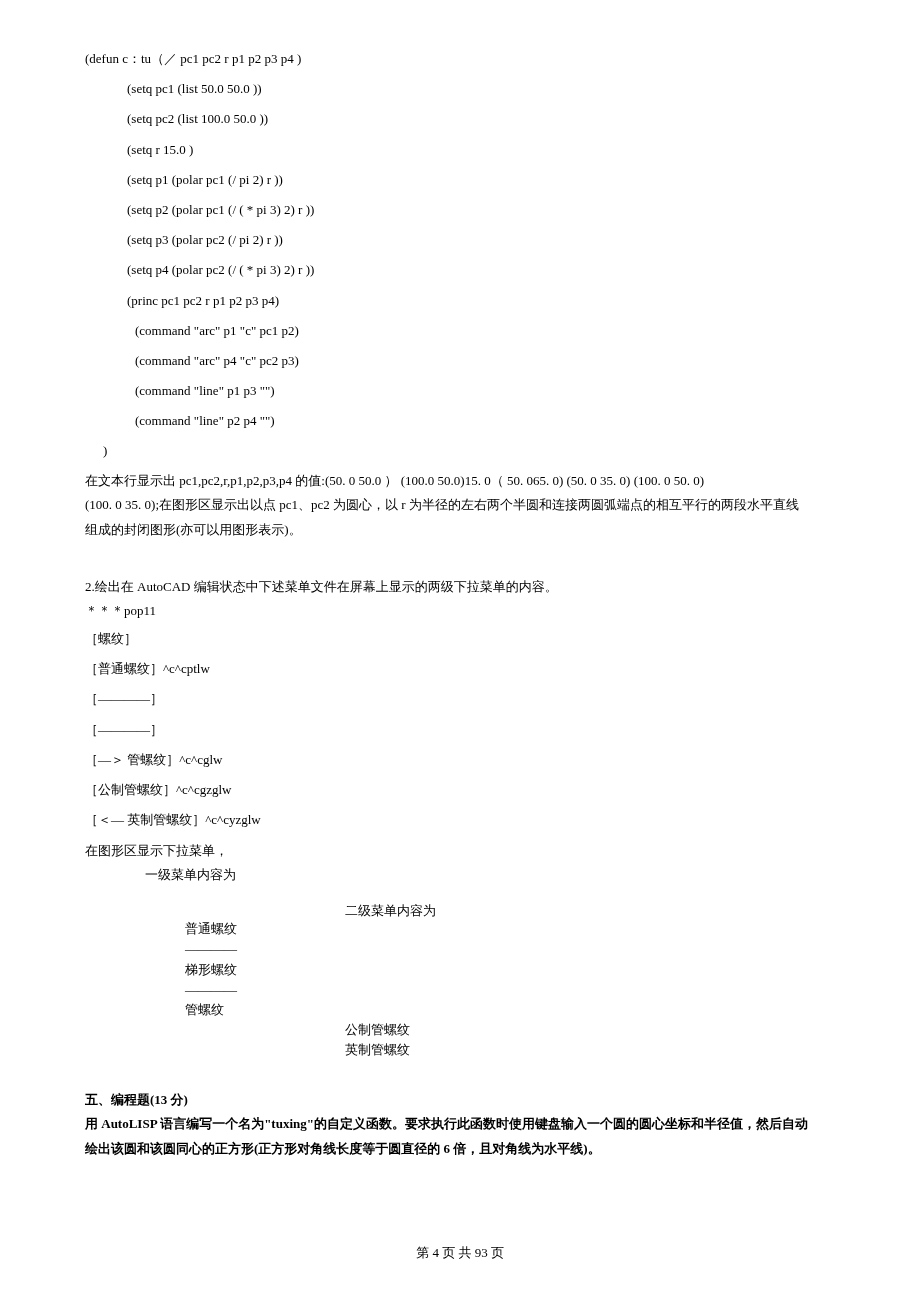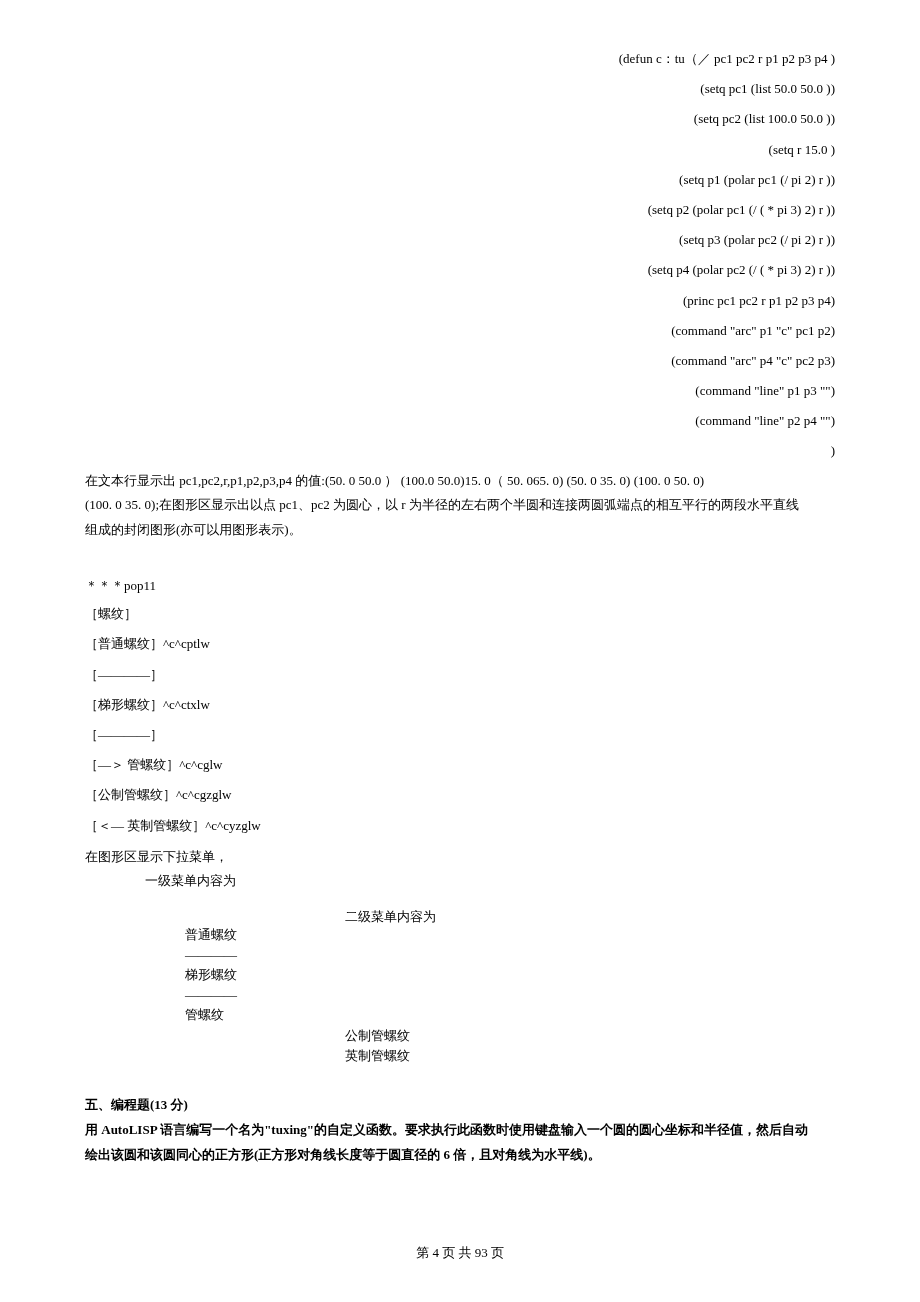--- a/index.html
+++ b/index.html
@@ -7,21 +7,21 @@
       width: 920px;
       height: 1302px;
       background: #fff;
       font-family: "SimSun", "宋体", serif;
       font-size: 13px;
       color: #000;
       padding: 50px 85px 0 85px;
       line-height: 1.4;
       position: relative;
     }
-    .code-block { margin-bottom: 8px; text-align: right; }
+    .code-block { margin-bottom: 8px; }
     .code-line { padding-left: 40px; margin-bottom: 12px; font-size: 13px; }
     .code-line.first { padding-left: 0; }
     .code-line.indent1 { padding-left: 42px; }
     .code-line.indent2 { padding-left: 50px; }
     .paren-close { padding-left: 18px; margin-bottom: 10px; }
     .para { font-size: 13px; line-height: 1.6; margin-bottom: 4px; }
     .section-gap { margin-top: 36px; }
     .menu-line { font-size: 13px; margin-bottom: 12px; }
     .menu-result { font-size: 13px; margin-top: 2px; }
     .menu-row { display: flex; }
@@ -59,25 +59,25 @@
   <div class="paren-close">)</div>
 </div>
 
 <div>
   <div class="para">在文本行显示出 pc1,pc2,r,p1,p2,p3,p4 的值:(50. 0 50.0 ）  (100.0 50.0)15. 0（ 50. 065. 0)  (50. 0 35. 0)  (100. 0 50. 0)</div>
   <div class="para">(100. 0 35. 0);在图形区显示出以点 pc1、pc2 为圆心，以 r 为半径的左右两个半圆和连接两圆弧端点的相互平行的两段水平直线</div>
   <div class="para">组成的封闭图形(亦可以用图形表示)。</div>
 </div>
 
 <div class="section-gap">
+  <div class="para">2.绘出在 AutoCAD 编辑状态中下述菜单文件在屏幕上显示的两级下拉菜单的内容。</div>
   <div class="menu-line" style="margin-top:2px;margin-bottom:10px;">＊＊＊pop11</div>
   <div class="menu-line">［螺纹］</div>
   <div class="menu-line">［普通螺纹］^c^cptlw</div>
   <div class="menu-line">［————］</div>
-  <div class="menu-line">［梯形螺纹］^c^ctxlw</div>
   <div class="menu-line">［————］</div>
   <div class="menu-line">［—＞ 管螺纹］^c^cglw</div>
   <div class="menu-line">［公制管螺纹］^c^cgzglw</div>
   <div class="menu-line">［＜— 英制管螺纹］^c^cyzglw</div>
 </div>
 
 <div class="menu-result">
   <div class="para">在图形区显示下拉菜单，</div>
   <div class="menu-row">
     <div class="menu-col1">一级菜单内容为</div>

